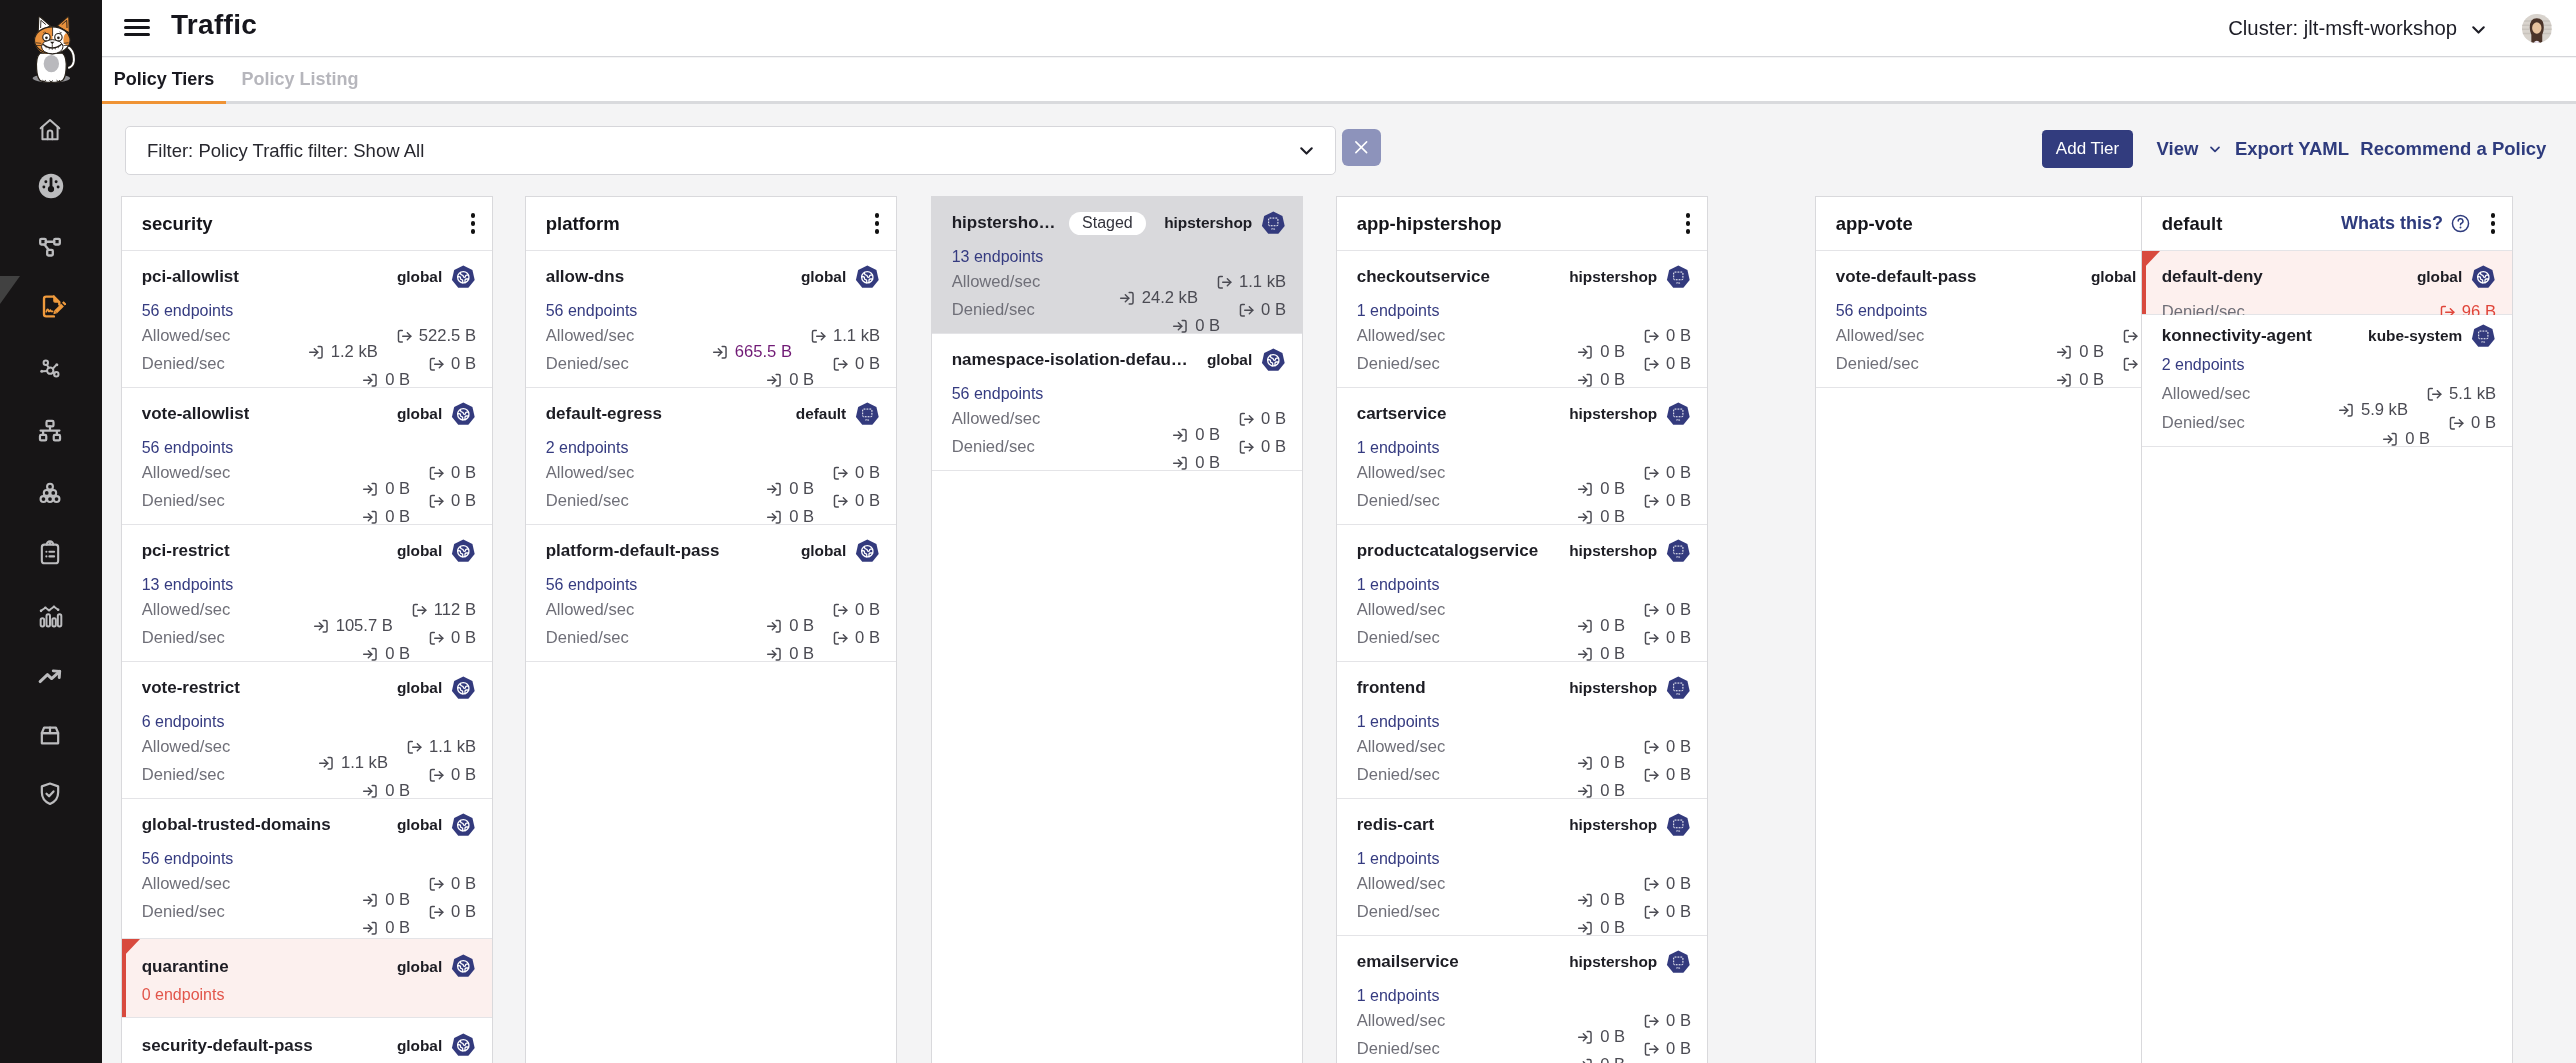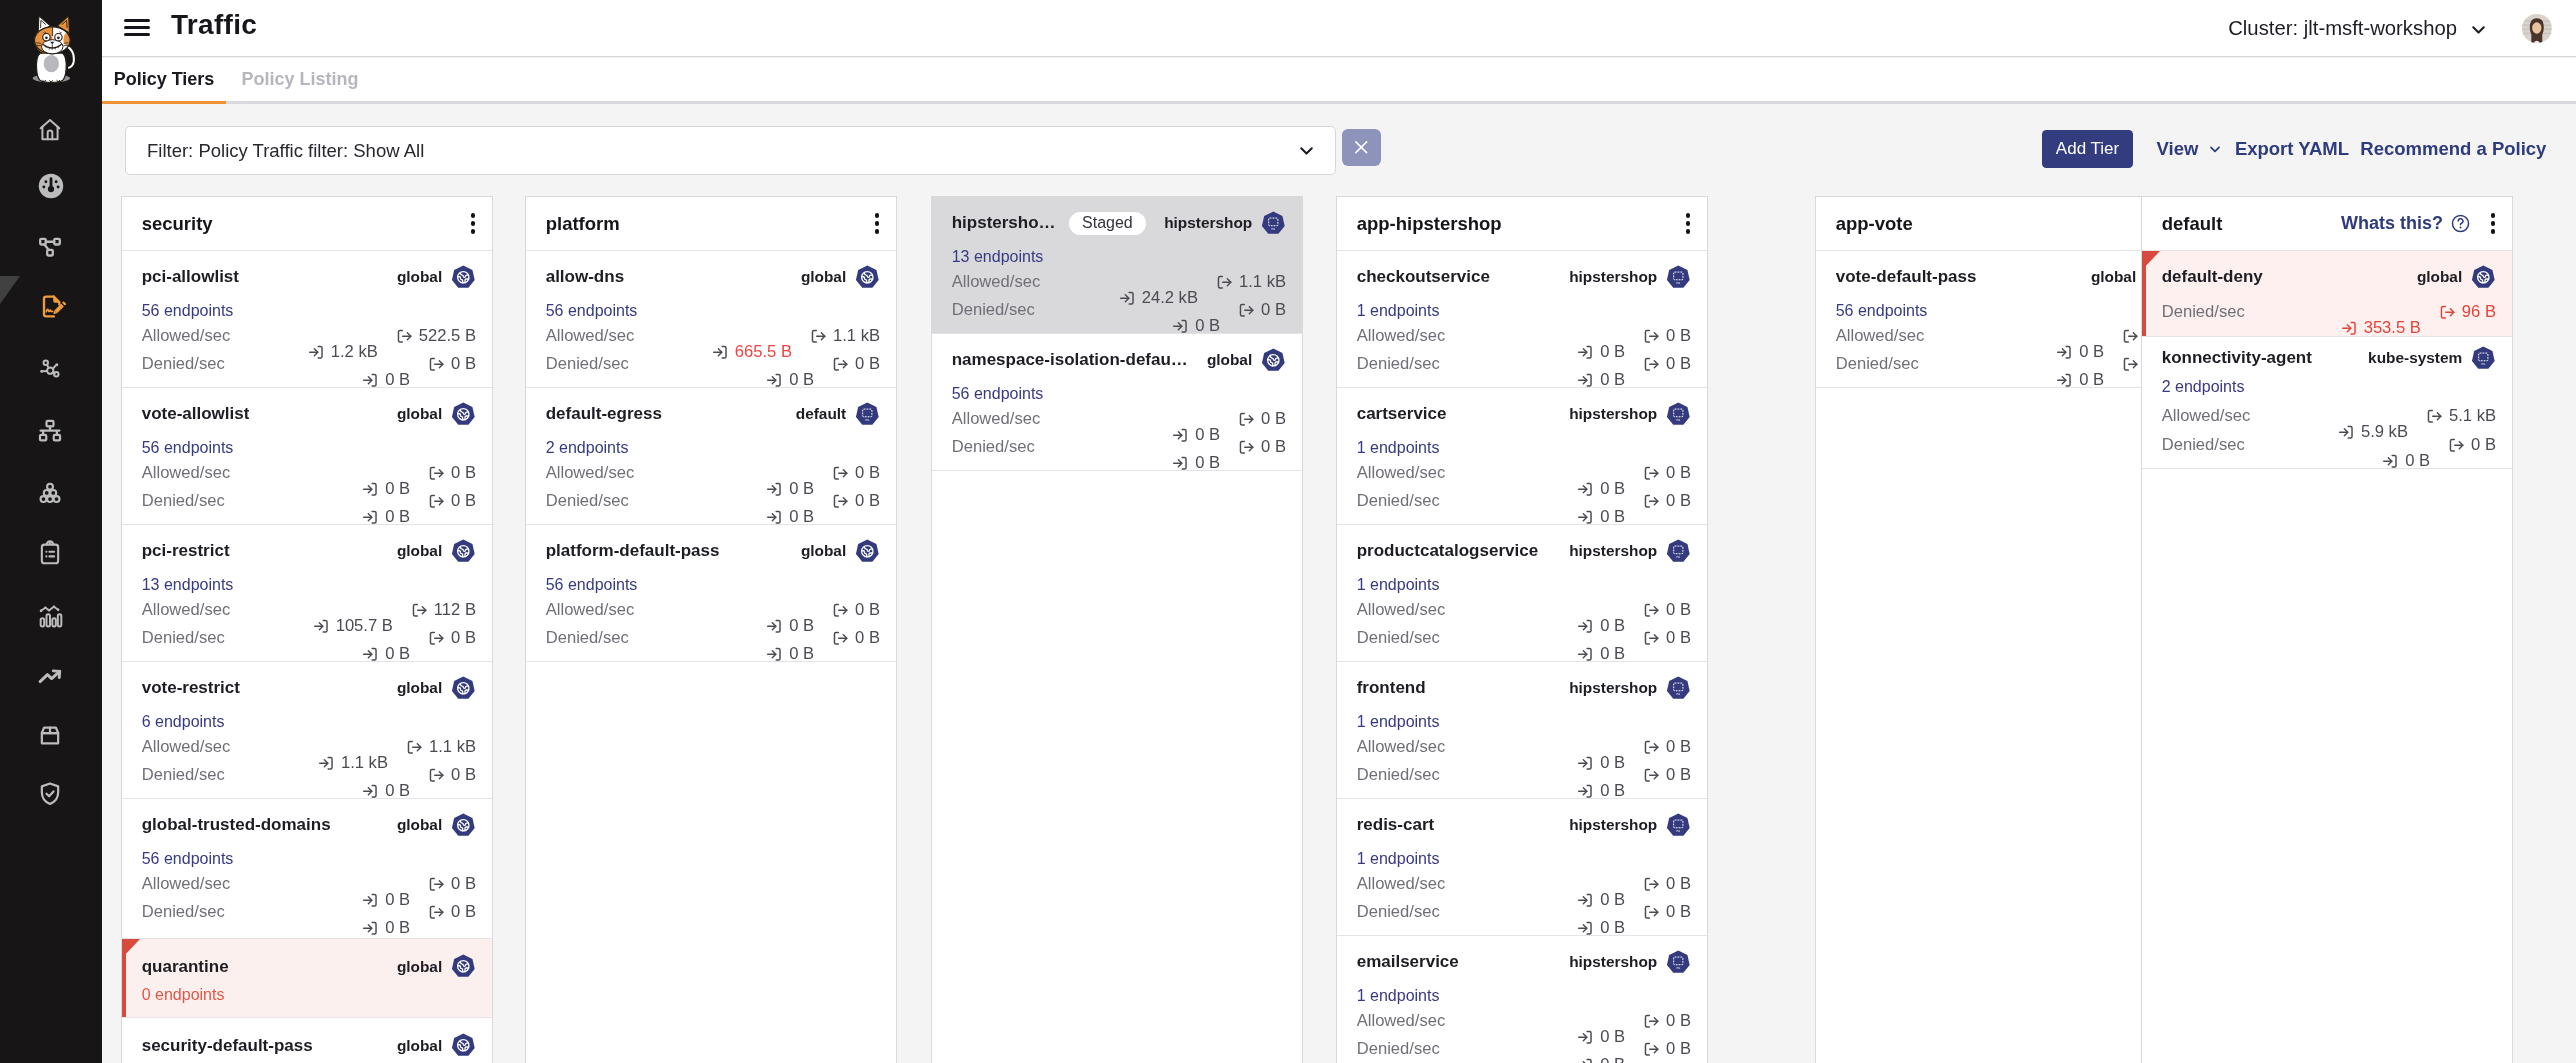--- a/index.html
+++ b/index.html
@@ -560,21 +560,21 @@
 <circle cx="12" cy="12" r="10"></circle>
 <path d="M21.54 15H17a2 2 0 0 0-2 2v4.54"></path>
 <path d="M7 3.34V5a3 3 0 0 0 3 3a2 2 0 0 1 2 2c0 1.1.9 2 2 2a2 2 0 0 0 2-2c0-1.1.9-2 2-2h3.17"></path>
 <path d="M11 21.95V18a2 2 0 0 0-2-2a2 2 0 0 1-2-2v-1a2 2 0 0 0-2-2H2.05"></path>
 </g>
         </svg>
       </div>
 <div class="eps">56 endpoints</div>
 <div class="mrow m1">
         <span>Allowed/sec</span>
-<span class="grp g1" style="color:#ef4444;">
+<span class="grp g1" style="color:#701a75;">
           <svg width="18.5" height="18.5" viewBox="0 0 24 24" fill="none" stroke="#4b4b53" stroke-width="1.9" stroke-linecap="round" stroke-linejoin="round">
             <path d="M14.5 4.5h3a2 2 0 0 1 2 2v11a2 2 0 0 1-2 2h-3"></path>
             <polyline points="9.5 7.5 14 12 9.5 16.5"></polyline>
             <line x1="14" y1="12" x2="3.5" y2="12"></line>
           </svg>
           <span>665.5 B</span>
         </span>
 <span class="grp g2" style="color:#4b4b53;">
           <svg width="18.5" height="18.5" viewBox="0 0 24 24" fill="none" stroke="#4b4b53" stroke-width="1.9" stroke-linecap="round" stroke-linejoin="round">
             <path d="M9.5 4.5h-3a2 2 0 0 0-2 2v11a2 2 0 0 0 2 2h3"></path>
@@ -1209,21 +1209,21 @@
           <path d="M9.4 9.2a2.7 2.7 0 1 1 3.7 2.5c-.9.35-1.1 1-1.1 1.8" stroke-linecap="round"></path>
           <circle cx="12" cy="16.6" r="1.1" fill="#2e3b7d" stroke="none"></circle>
         </svg></span>
       <span style="width:19.7px;flex:none;"></span>
       <div class="kebab" style="margin-left:0;">
         <div></div>
         <div></div>
         <div></div>
       </div>
     </div>
-    <div class="card" style="height:86px;background:#fdf0ee;">
+    <div class="card" style="height:64px;background:#fdf0ee;">
 <div class="redbar"></div>
       <div class="redtri"></div>
 <div class="trow" style="top:14.8px;">
         <span class="cardtitle">default-deny</span>
         <span class="sp"></span>
         <span class="nslabel">global</span>
         <svg width="24.6" height="24.6" viewBox="0 0 40 40">
           <polygon points="20,1 34.85,8.15 38.52,24.23 28.24,37.12 11.76,37.12 1.48,24.23 5.15,8.15" fill="#333a7d"></polygon>
 <g transform="translate(20 20) scale(0.92) translate(-12 -12)" fill="none" stroke="#fff" stroke-width="2.3" stroke-linecap="round" stroke-linejoin="round">
 <circle cx="12" cy="12" r="10"></circle>

